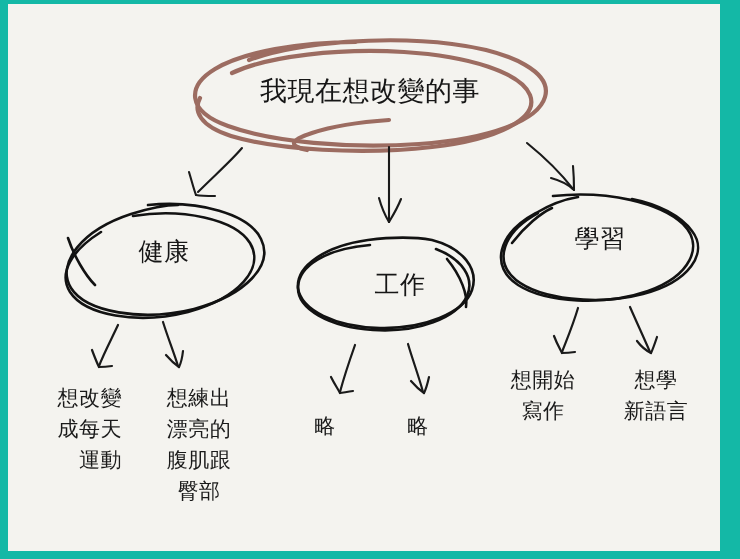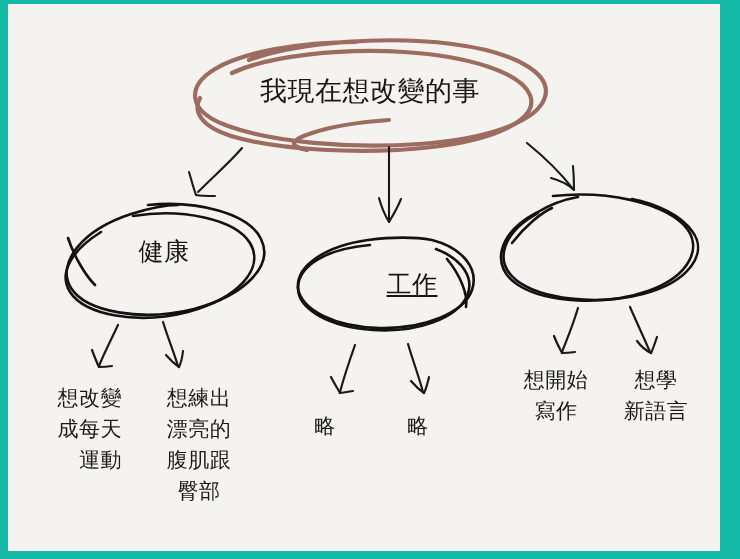--- a/index.html
+++ b/index.html
@@ -43,39 +43,39 @@
   .root-label {
     font-size: 27px;
     left: 250px;
     top: 78px;
     width: 240px;
   }
   .branch-label {
     font-size: 25px;
   }
   #label-health  { left: 104px; top: 239px; width: 120px; }
-  #label-work    { left: 352px; top: 272px; width: 120px; text-decoration: underline; }
+  #label-work    { left: 340px; top: 272px; width: 120px; }
   #label-study   { left: 540px; top: 226px; width: 120px; }
 
   .leaf-label {
     position: absolute;
     text-align: center;
     color: #1a1a1a;
     font-size: 21px;
     line-height: 1.47;
     letter-spacing: 0.5px;
   }
   .leaf-w3 { width: 78px; }
   .leaf-w1 { width: 40px; }
 
   #leaf-health-1 { left: 44px;  top: 383px; text-align: right; }
   #leaf-health-2 { left: 160px; top: 383px; }
   #leaf-work-1   { left: 305px; top: 411px; }
   #leaf-work-2   { left: 398px; top: 411px; }
-  #leaf-study-1  { left: 504px; top: 365px; margin-left: 13px; }
+  #leaf-study-1  { left: 504px; top: 365px; }
   #leaf-study-2  { left: 617px; top: 365px; }
 </style>
 </head>
 <body>
 
 <div id="canvas">
 
   <div id="paper"></div>
 
   <svg id="sketch" viewBox="0 0 740 559">
@@ -201,20 +201,21 @@
       <path d="M 657,337 C 654,346 652,351 651,353"></path>
     </g>
   </svg>
 
   <div class="node-label root-label">我現在想改變的事</div>
 
   <div class="node-label branch-label" id="label-health">健康</div>
 
   <div class="node-label branch-label" id="label-work">工作</div>
 
+  <div class="node-label branch-label" id="label-study">學習</div>
 
   <div class="leaf-label leaf-w3" id="leaf-health-1">想改變<br>成每天<br>運動</div>
 
   <div class="leaf-label leaf-w3" id="leaf-health-2">想練出<br>漂亮的<br>腹肌跟<br>臀部</div>
 
   <div class="leaf-label leaf-w1" id="leaf-work-1">略</div>
 
   <div class="leaf-label leaf-w1" id="leaf-work-2">略</div>
 
   <div class="leaf-label leaf-w3" id="leaf-study-1">想開始<br>寫作</div>

